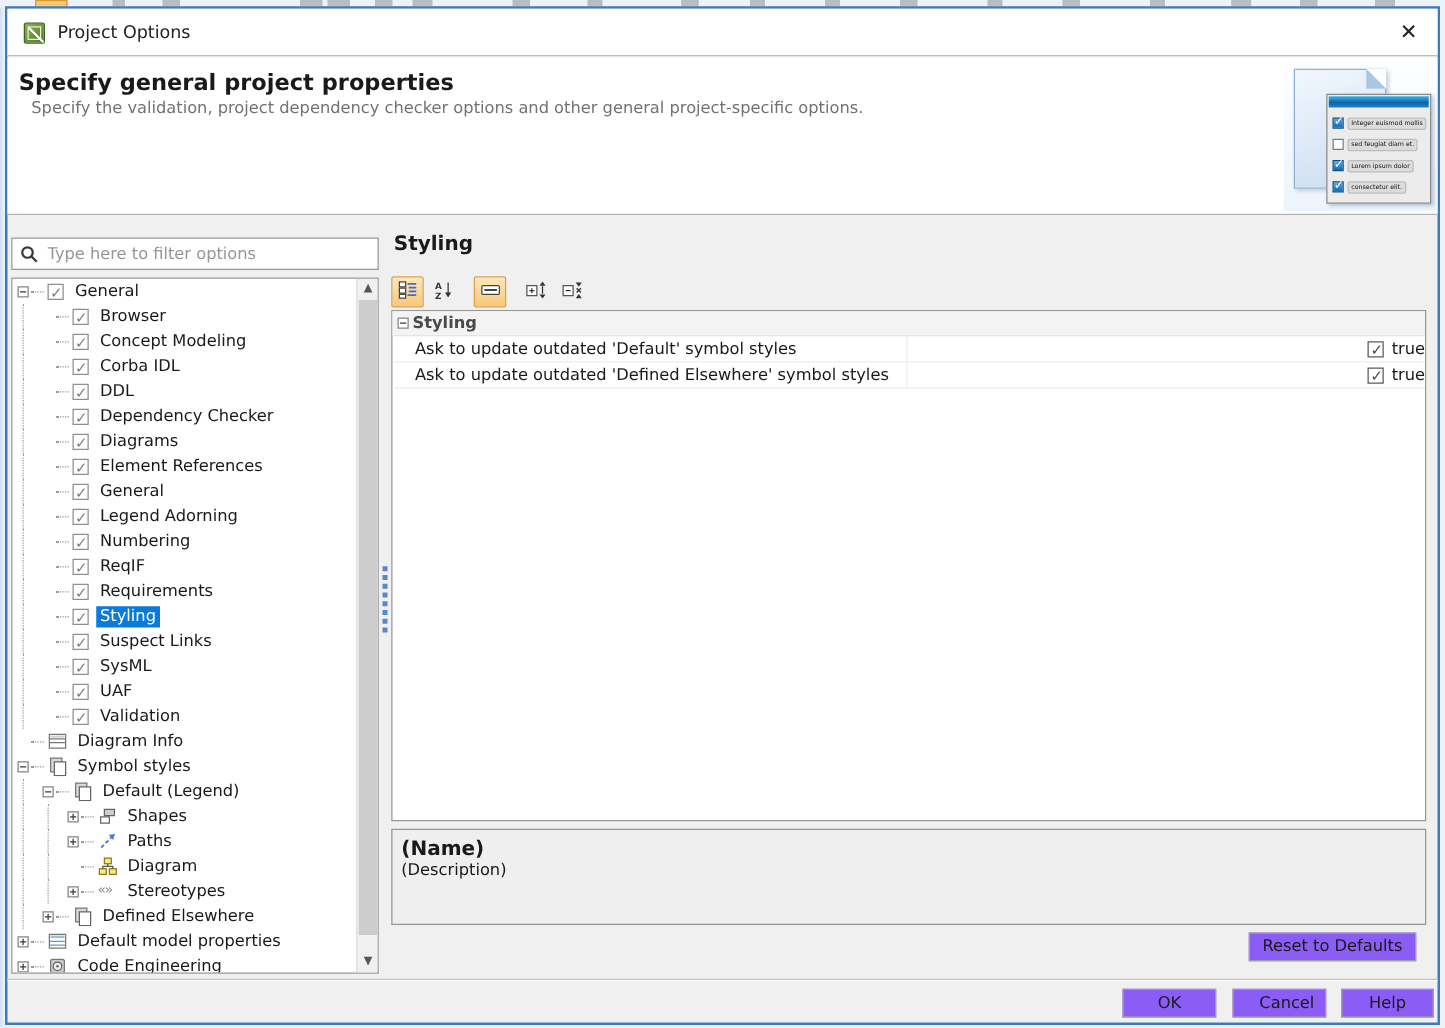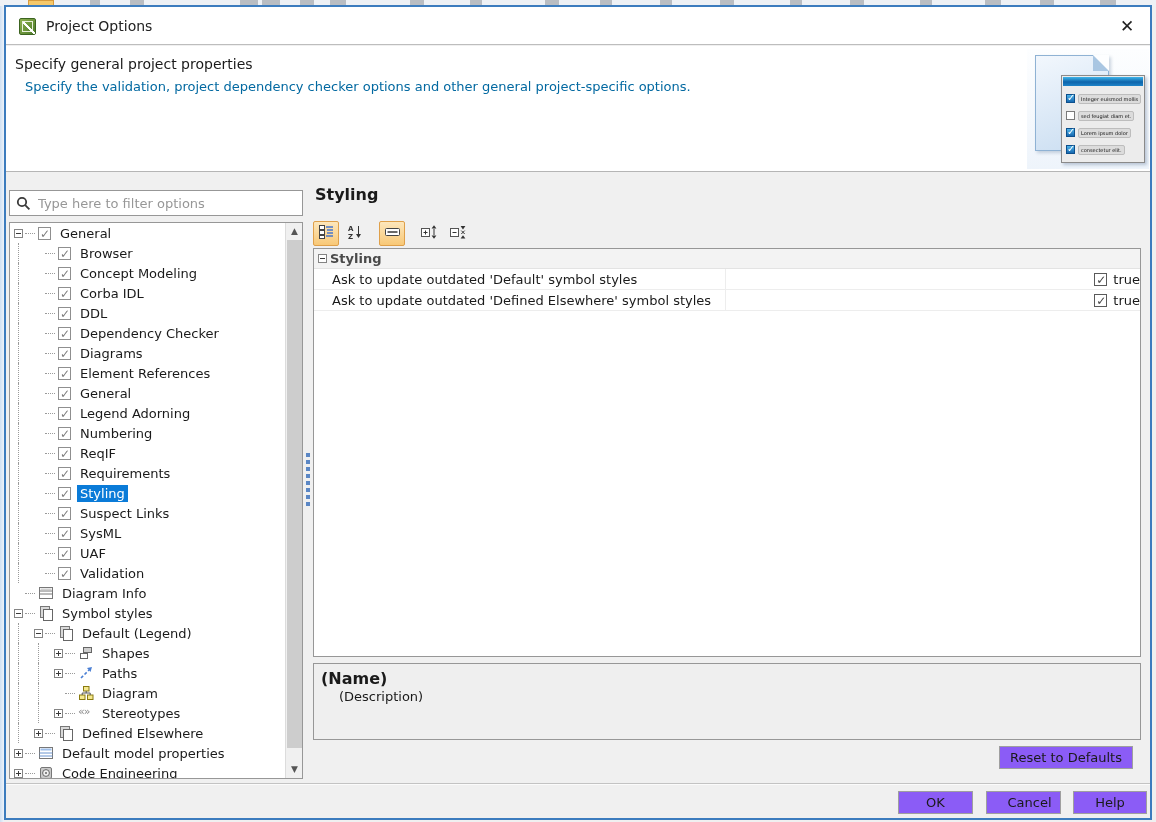--- a/index.html
+++ b/index.html
@@ -17,22 +17,22 @@
 
   .titlebar { position:absolute; left:0; top:0; right:0; height:38px; background:#ffffff; border-bottom:1px solid #bdbdbd; }
   .appicon { position:absolute; left:13px; top:11px; width:17px; height:17px; background:linear-gradient(135deg,#8db14f,#4e7b2a); border:1px solid #3c6420; border-radius:2px; }
   .appicon:before { content:""; position:absolute; left:2px; top:2px; right:2px; bottom:2px; border:1px solid #e9f0dc; }
   .appicon:after { content:""; position:absolute; left:3px; top:3px; width:12px; height:12px;
       background:linear-gradient(45deg, transparent 44%, #fff 45%, #fff 55%, transparent 56%); }
   .title { position:absolute; left:40px; top:0; line-height:38px; font-size:14px; color:#222; }
   .closebtn { position:absolute; right:13px; top:9px; width:20px; height:20px; font-size:17px; line-height:20px; text-align:center; color:#222; cursor:pointer; }
 
   .header { position:absolute; left:0; top:39px; right:0; height:126px; background:#ffffff; border-bottom:1px solid #b5b5b5; }
-  .header .heading { position:absolute; left:9px; top:10px; font-weight:normal; font-size:14px; }
-  .header .desc { position:absolute; left:19px; top:33px; font-size:13px; color:#0369a1; }
+  .header .heading { position:absolute; left:9px; top:10px; font-weight:bold; font-size:18px; }
+  .header .desc { position:absolute; left:19px; top:33px; font-size:13px; color:#737373; }
 
   
   .banner { position:absolute; right:1px; top:3px; width:122px; height:120px; background:linear-gradient(180deg,#fdfeff,#eef4fb); }
   .page { position:absolute; left:8px; top:6px; width:74px; height:96px; background:linear-gradient(160deg,#f2f7fd,#c9ddf1); border:1px solid #8fb2d4; box-shadow:2px 2px 3px rgba(60,90,130,.25); }
   .page .fold { position:absolute; right:-1px; top:-1px; width:0; height:0; border-left:16px solid #a9c6e2; border-top:16px solid #fdfeff; }
   .card { position:absolute; left:34px; top:26px; width:84px; height:88px; background:#ececec; border:1px solid #8a8a8a; box-shadow:2px 2px 3px rgba(60,90,130,.3); }
   .cardbar { position:absolute; left:1px; top:1px; right:1px; height:9px; background:linear-gradient(180deg,#3fb5ea 0%,#0d64ab 55%,#1d83c8 100%); }
   .carditems { position:absolute; left:4px; top:14px; right:3px; }
   .citem { display:flex; align-items:center; height:17px; }
   .cbox { width:9px; height:9px; border:1px solid #7a7a7a; background:#fff; margin-right:3px; flex:0 0 auto; position:relative; }
@@ -82,21 +82,21 @@
   .glabel { font-weight:bold; font-size:13px; color:#4a4a4a; }
   .prow { height:21px; display:flex; align-items:center; border-bottom:1px solid #ededed; position:relative;justify-content:space-between; }
   .pname { width:412px; padding-left:18px; font-size:13px; color:#1a1a1a; overflow:hidden; white-space:nowrap; flex:0 0 auto; border-right:1px solid #ededed; height:100%; display:flex; align-items:center; }
   .pval { display:flex; align-items:center; padding-left:3px; }
   .pcheck { width:13px; height:13px; border:1px solid #5a5a5a; background:#fff; position:relative; margin-right:6px; }
   .pcheck:after { content:"✓"; position:absolute; left:1px; top:-1px; font-size:12px; color:#444; }
   .pvtext { font-size:13px; }
 
   .descbox { position:absolute; left:307px; top:656px; width:828px; height:77px; background:#efefef; border:1px solid #979797; }
   .descbox .dn { font-weight:bold; font-size:16px; margin:5px 0 1px 7px; }
-  .descbox .dd { font-size:13px; margin-left:25px; }
+  .descbox .dd { font-size:13px; margin-left:7px; }
 
   button.std { font-family:inherit; font-size:13px; color:#1a1a1a; background:#8b5cf6; border:1px solid #9f9f9f; cursor:pointer; }
   .resetbtn { position:absolute; left:993px; top:739px; width:134px; height:23px; }
   .hsep { position:absolute; left:0; right:0; top:776px; height:1px; background:#c3c3c3; box-shadow:0 1px 0 #fbfbfb; }
   .okbtn { position:absolute; left:892px; top:784px; width:75px; height:23px; }
   .cancelbtn { position:absolute; left:980px; top:784px; width:75px; height:23px;padding-left:12px; }
   .helpbtn { position:absolute; left:1067px; top:784px; width:74px; height:23px; }
 </style>
 </head>
 <body>

